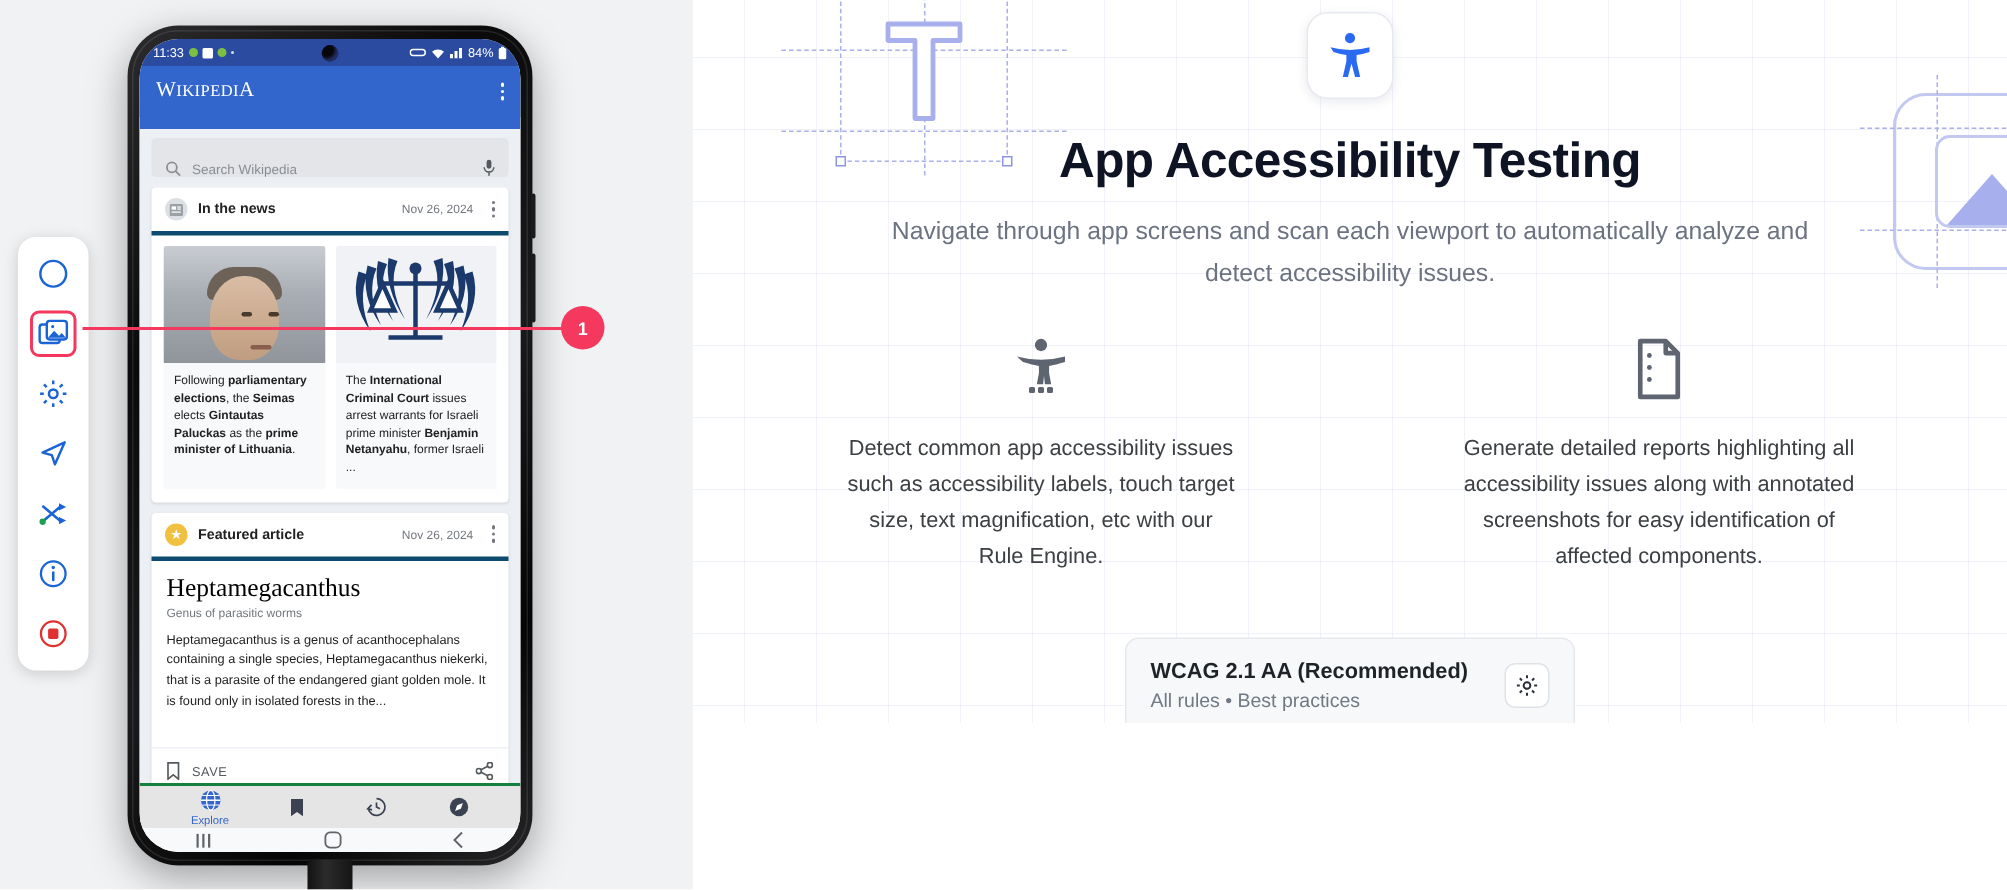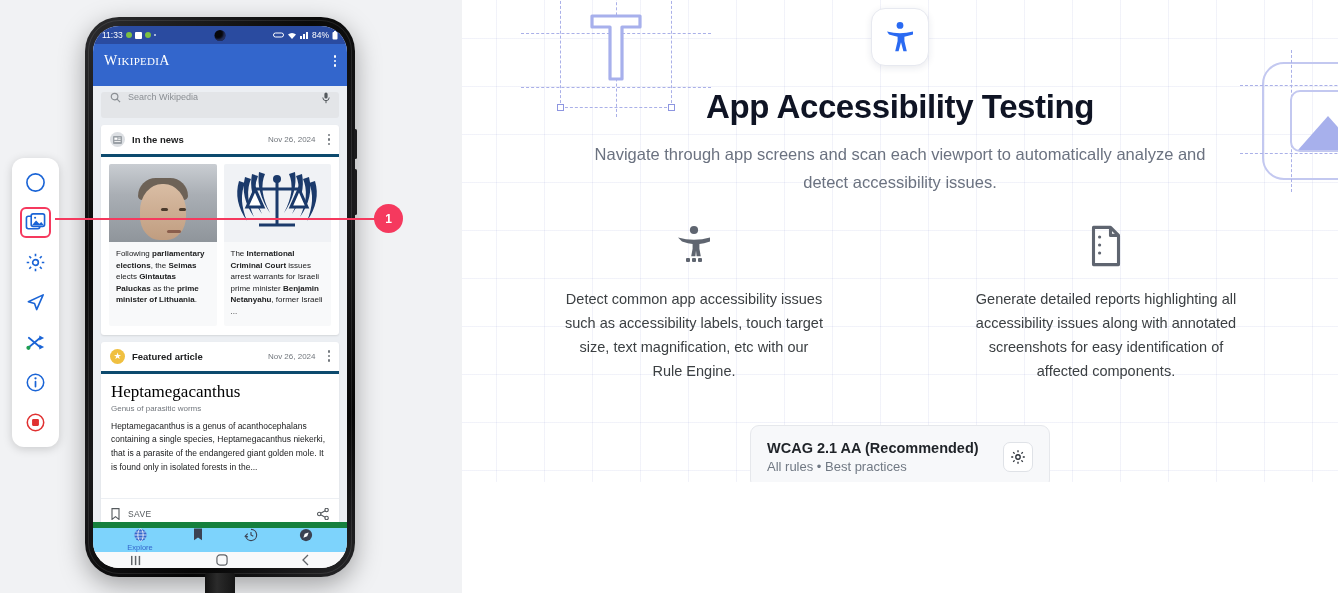--- a/index.html
+++ b/index.html
@@ -91,21 +91,21 @@
   }
   .wiki-logo .sc { font-size: 11px; }
   .kebab { display:flex; flex-direction:column; gap:2px; align-items:center; }
   .kebab span{ width:2.5px;height:2.5px;border-radius:50%;background:#fff; display:block;}
 
   .wiki-body { background:#eceff3; height: calc(100% - 18px - 34px - 46px); overflow:hidden; padding: 0 8px;}
   .wiki-topstrip{ height:8px; background:#3366cc; margin:0 -8px; }
 
   .search-bar {
     background:#e3e5e8; border-radius:3px; height:26px;
-    display:flex; align-items:flex-start; gap:7px; padding: 0 9px;
+    display:flex; align-items:flex-end; gap:7px; padding: 0 9px;
     margin-top: 6px;
   }
   .search-bar .ph { color:#8b8f94; font-size:9px; flex:1; }
 
   .card {
     background:#fff; border-radius:3px; margin-top:7px;
     box-shadow: 0 1px 2px rgba(0,0,0,.10);
   }
   .card-head {
     display:flex; align-items:center; gap:7px;
@@ -149,22 +149,22 @@
   .feat-title{ font-family:"Liberation Serif", serif; font-size:17px; color:#000; }
   .feat-sub{ font-size:8px; color:#72777d; margin-top:2px;}
   .feat-text{ font-size:8.5px; line-height:1.62; color:#202122; margin-top:7px;}
   .feat-actions{
     display:flex; align-items:center; justify-content:space-between;
     padding:9px 10px 9px; border-top:1px solid #eceff3; margin-top:23px;
   }
   .save-grp{ display:flex; align-items:center; gap:8px; font-size:8.5px; color:#54595d; letter-spacing:.4px;}
 
   .wiki-tabbar{
-    height:30px; background:#7dd3fc; border-top:6px solid #15803d;
-    display:flex; justify-content:space-around; padding:0 14px;
+    height:30px; background:#e5e5e5; border-top:2px solid #15803d;
+    display:flex; align-items:center; justify-content:space-around; padding:0 14px;
   }
   .tab-item{ display:flex; flex-direction:column; align-items:center; gap:1px; }
   .tab-label{ font-size:7.5px; color:#3366cc; }
   .nav-bar{
     height:16px; background:#f8f9fa;
     display:flex; align-items:center; justify-content:space-around;
     color:#5f6368;
   }
 
   

